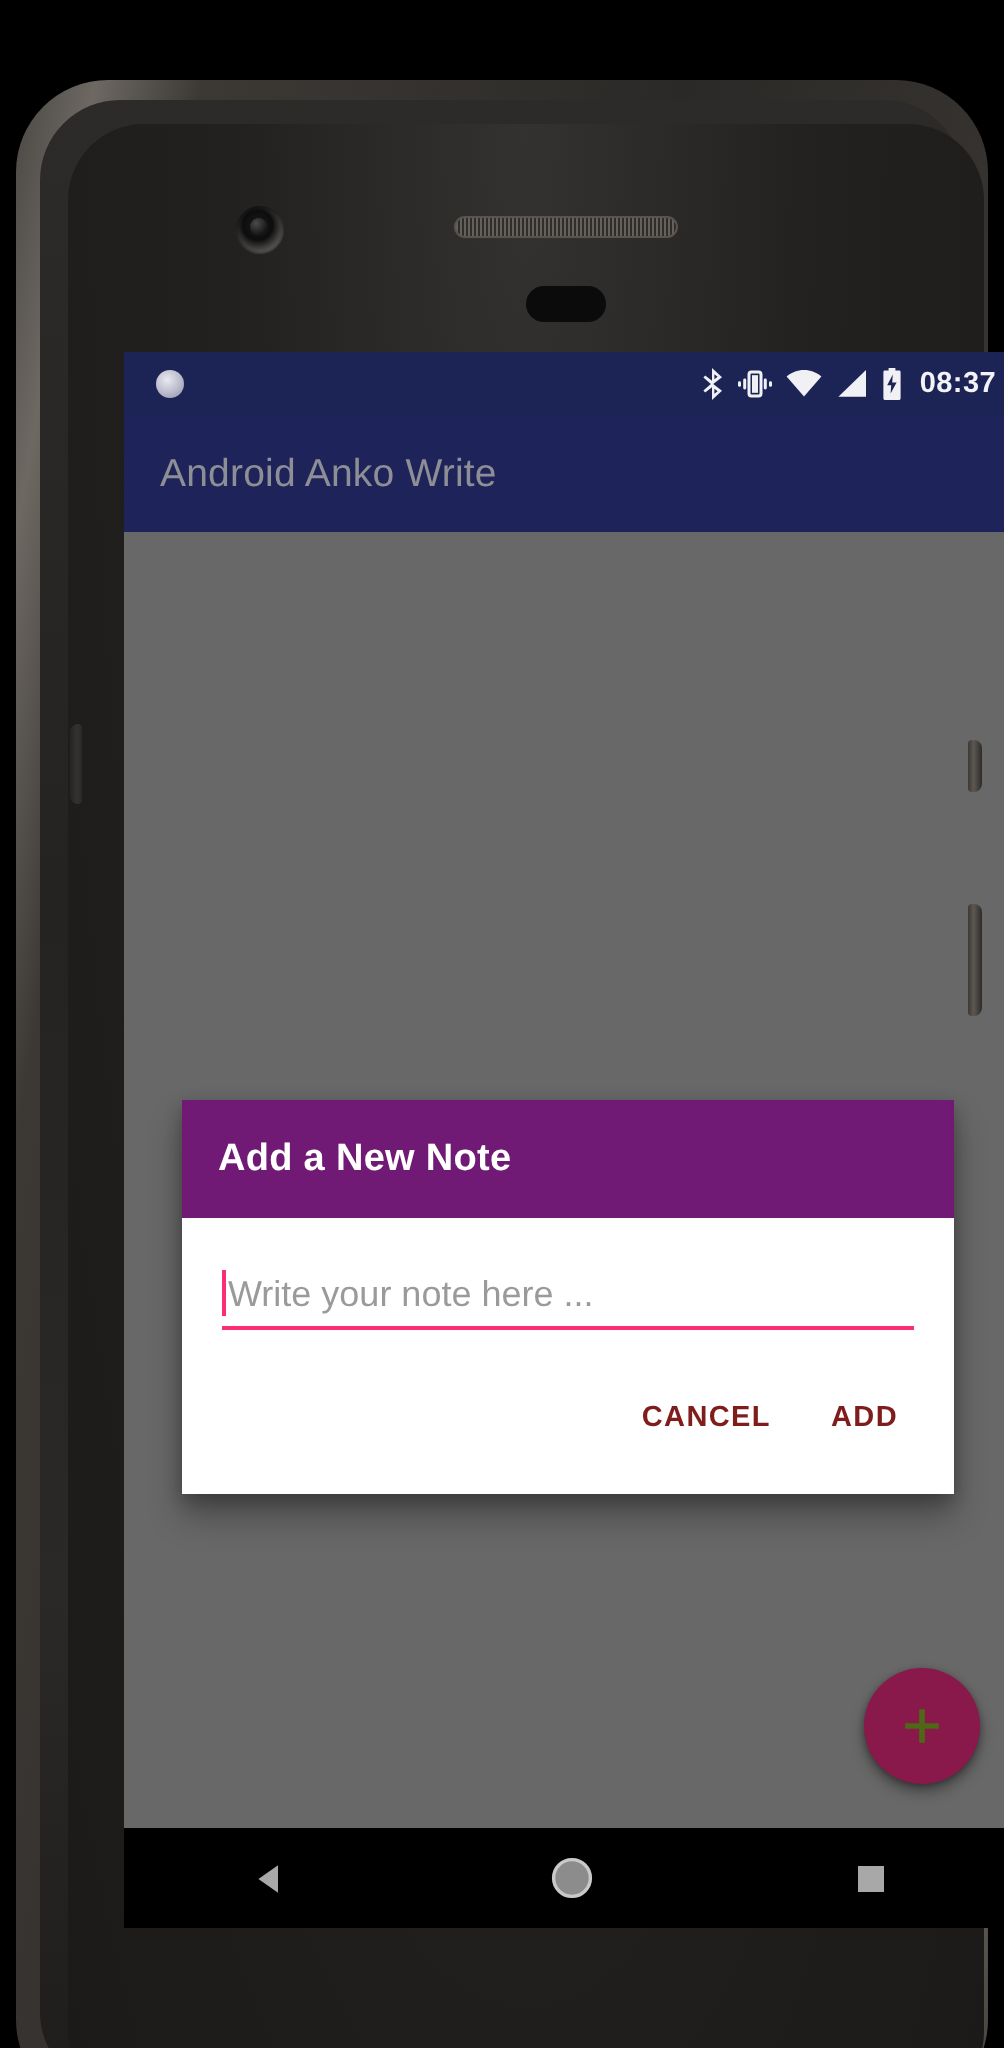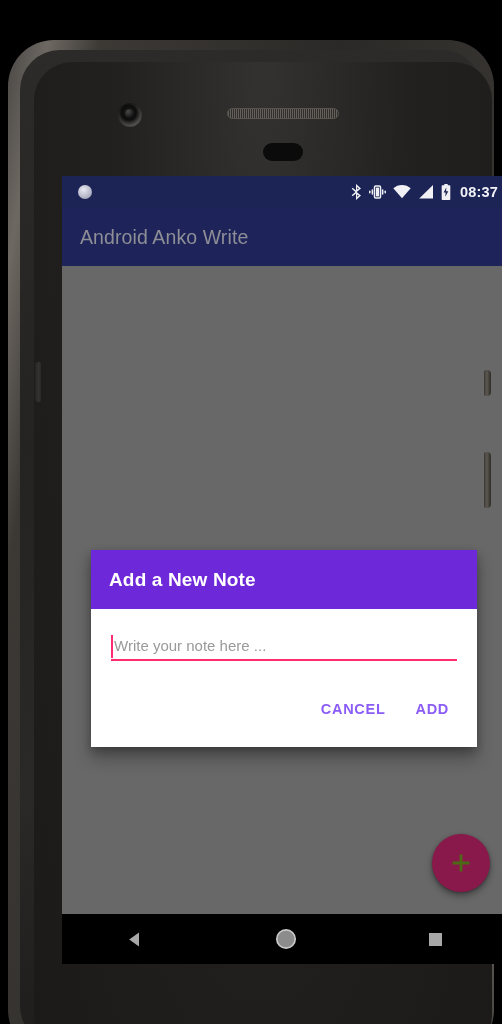--- a/index.html
+++ b/index.html
@@ -158,58 +158,58 @@
   }
   #dialog {
     position: absolute;
     left: 29px; top: 284px;
     width: 386px;
     background: #fff;
     box-shadow: 0 11px 16px rgba(0,0,0,.30), 0 3px 8px rgba(0,0,0,.24);
     overflow: hidden;
   }
   #dialog-header {
-    background: #6d28d9;
+    background: #701a75;
     height: 59px;
     display:flex; align-items:center;
     padding-left: 18px;
   }
   #dialog-title {
     color:#fff; font-size:19px; font-weight:700; letter-spacing:.15px;
   }
   #dialog-body {
     padding: 28px 20px 0 20px;
     height: 80px;
   }
   #note-input-wrap { position: relative; }
   #note-input {
     width: 100%;
     border: none; outline: none;
     border-bottom: 2.5px solid #ff2d6f;
     font-family: "Liberation Sans", sans-serif;
-    font-size: 15px;
+    font-size: 18px;
     color: #212121;
     background: transparent;
     padding: 0 0 5px 3px;
     caret-color: #ff2d6f;
   }
   #note-input::placeholder { color: #9a9a9a; opacity: 1; }
   #fake-caret {
     position:absolute; left:0; top:-2px;
     width:2px; height:23px; background:#ff2d6f;
   }
   #dialog-actions {
     display:flex; justify-content:flex-end; align-items:center;
     gap: 10px;
     padding: 0 18px 18px 0;
     height: 58px;
   }
   .dialog-btn {
     background:none; border:none; cursor:pointer;
-    color:#8b5cf6; font-weight:700; font-size:14.5px;
+    color:#7f1d1d; font-weight:700; font-size:14.5px;
     letter-spacing:.7px;
     padding: 8px 10px;
     font-family: "Liberation Sans", sans-serif;
   }
 </style>
 </head>
 <body>
 
 <div id="phone-frame">
   <div id="phone-body">

